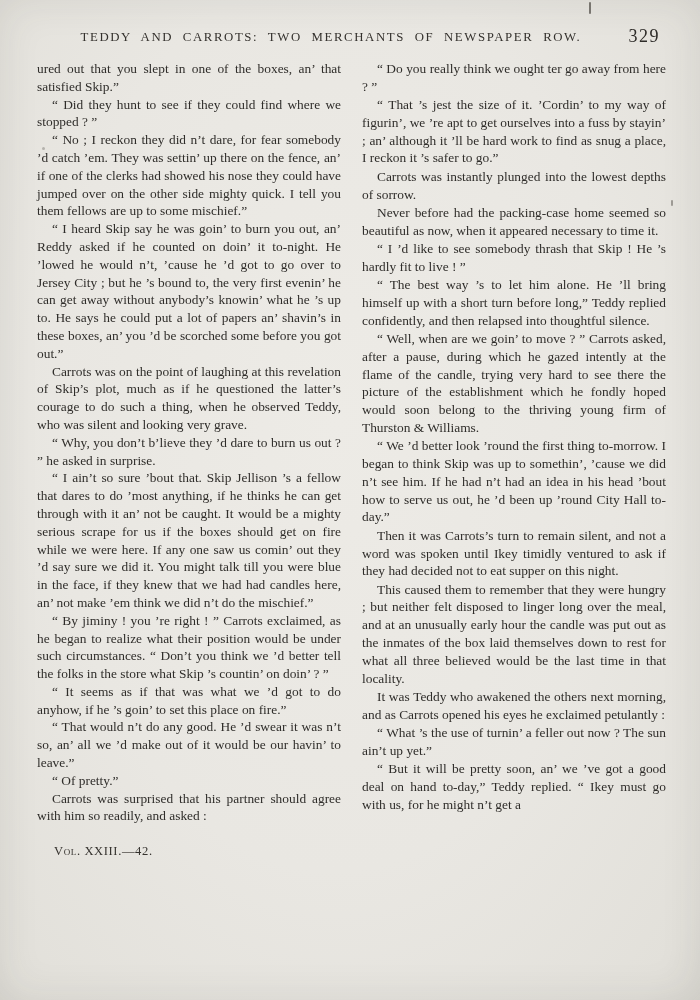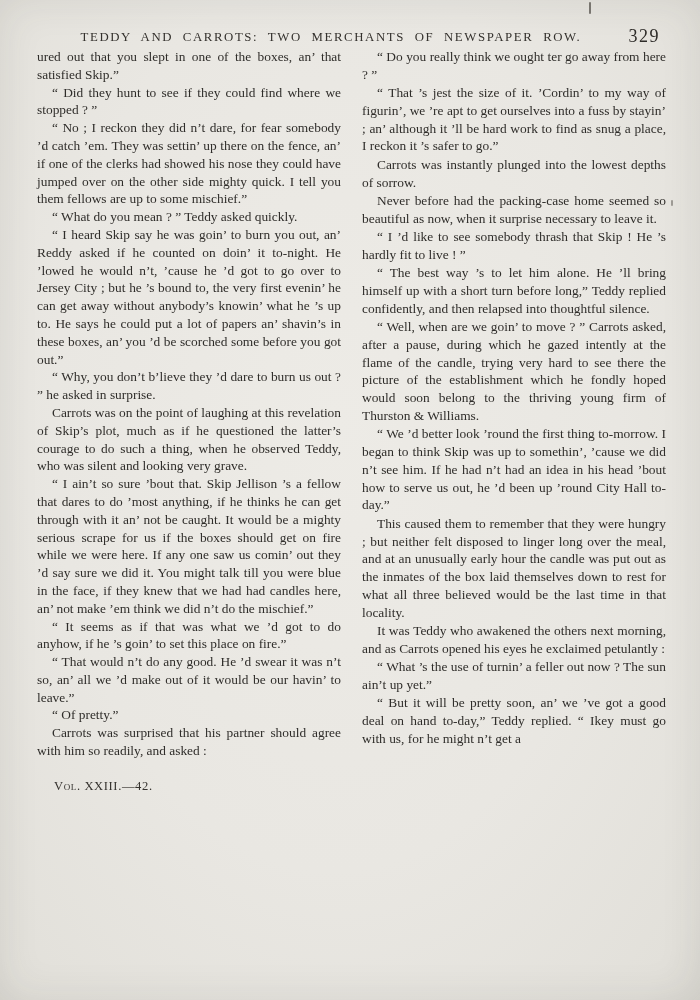--- a/index.html
+++ b/index.html
@@ -34,21 +34,21 @@
   .page-number {
     position: absolute;
     right: 10px; top: -4px;
     font-size: 18px;
     letter-spacing: 1.5px;
     color: #2e2c29;
     text-align: center;
   }
   .columns {
     position: absolute;
-    top: 48px; left: 37px;
+    top: 60px; left: 37px;
     width: 630px;
     display: flex;
     gap: 21px;
   }
   .column {
     width: 304px;
     text-align: justify;
     font-size: 13.4px;
     line-height: 17.8px;
     color: #2f2d2a;
@@ -88,30 +88,30 @@
 
     <section class="column left">
       <div>
 
           <p class="para no-indent">ured out that you slept in one of the boxes, an’ that satisfied Skip.”</p>
 
           <p class="para">“ Did they hunt to see if they could find where we stopped ? ”</p>
 
           <p class="para">“ No ; I reckon they did n’t dare, for fear somebody ’d catch ’em.  They was settin’ up there on the fence, an’ if one of the clerks had showed his nose they could have jumped over on the other side mighty quick.  I tell you them fellows are up to some mischief.”</p>
 
-          <p class="para">“ What do you mean ? ” Teddy asked quickly.</p>
 
           <p class="para">“ I heard Skip say he was goin’ to burn you out, an’ Reddy asked if he counted on doin’ it to-night.  He ’lowed he would n’t, ’cause he ’d got to go over to Jersey City ; but he ’s bound to, the very first evenin’ he can get away without anybody’s knowin’ what he ’s up to.  He says he could put a lot of papers an’ shavin’s in these boxes, an’ you ’d be scorched some before you got out.”</p>
 
+          <p class="para">Carrots was on the point of laughing at this revelation of Skip’s plot, much as if he questioned the latter’s courage to do such a thing, when he observed Teddy, who was silent and looking very grave.</p>
+
           <p class="para">“ Why, you don’t b’lieve they ’d dare to burn us out ? ” he asked in surprise.</p>
-
-          <p class="para">Carrots was on the point of laughing at this revelation of Skip’s plot, much as if he questioned the latter’s courage to do such a thing, when he observed Teddy, who was silent and looking very grave.</p>
 
           <p class="para">“ I ain’t so sure ’bout that.  Skip Jellison ’s a fellow that dares to do ’most anything, if he thinks he can get through with it an’ not be caught.  It would be a mighty serious scrape for us if the boxes should get on fire while we were here.  If any one saw us comin’ out they ’d say sure we did it.  You might talk till you were blue in the face, if they knew that we had had candles here, an’ not make ’em think we did n’t do the mischief.”</p>
 
+          <p class="para">“ By jiminy !  you ’re right ! ” Carrots exclaimed, as he began to realize what their position would be under such circumstances. “ Don’t you think we ’d better tell the folks in the store what Skip ’s countin’ on doin’ ? ”</p>
 
           <p class="para">“ It seems as if that was what we ’d got to do anyhow, if he ’s goin’ to set this place on fire.”</p>
 
           <p class="para">“ That would n’t do any good.  He ’d swear it was n’t so, an’ all we ’d make out of it would be our havin’ to leave.”</p>
 
           <p class="para">“ Of pretty.”</p>
 
           <p class="para">Carrots was surprised that his partner should agree with him so readily, and asked :</p>
         </div>
       <div class="footer-line">Vol. XXIII.—42.</div>
@@ -119,30 +119,31 @@
 
     <section class="column right">
       <div>
 
           <p class="para">“ Do you really think we ought ter go away from here ? ”</p>
 
           <p class="para">“ That ’s jest the size of it.  ’Cordin’ to my way of figurin’, we ’re apt to get ourselves into a fuss by stayin’ ; an’ although it ’ll be hard work to find as snug a place, I reckon it ’s safer to go.”</p>
 
           <p class="para">Carrots was instantly plunged into the lowest depths of sorrow.</p>
 
-          <p class="para">Never before had the packing-case home seemed so beautiful as now, when it surprise necessary to leave it.</p>
+          <p class="para">Never before had the packing-case home seemed so beautiful as now, when it appeared necessary to time it.</p>
 
           <p class="para">“ I ’d like to see somebody thrash that Skip ! He ’s hardly fit to live ! ”</p>
 
           <p class="para">“ The best way ’s to let him alone.  He ’ll bring himself up with a short turn before long,” Teddy replied confidently, and then relapsed into thoughtful silence.</p>
 
           <p class="para">“ Well, when are we goin’ to move ? ” Carrots asked, after a pause, during which he gazed intently at the flame of the candle, trying very hard to see there the picture of the establishment which he fondly hoped would soon belong to the thriving young firm of Thurston &amp; Williams.</p>
 
           <p class="para">“ We ’d better look ’round the first thing to-morrow.  I began to think Skip was up to somethin’, ’cause we did n’t see him.  If he had n’t had an idea in his head ’bout how to serve us out, he ’d been up ’round City Hall to-day.”</p>
 
+          <p class="para">Then it was Carrots’s turn to remain silent, and not a word was spoken until Ikey timidly ventured to ask if they had decided not to eat supper on this night.</p>
 
           <p class="para">This caused them to remember that they were hungry ; but neither felt disposed to linger long over the meal, and at an unusually early hour the candle was put out as the inmates of the box laid themselves down to rest for what all three believed would be the last time in that locality.</p>
 
           <p class="para">It was Teddy who awakened the others next morning, and as Carrots opened his eyes he exclaimed petulantly :</p>
 
           <p class="para">“ What ’s the use of turnin’ a feller out now ? The sun ain’t up yet.”</p>
 
           <p class="para">“ But it will be pretty soon, an’ we ’ve got a good deal on hand to-day,” Teddy replied. “ Ikey must go with us, for he might n’t get a</p>
         </div>
     </section>

